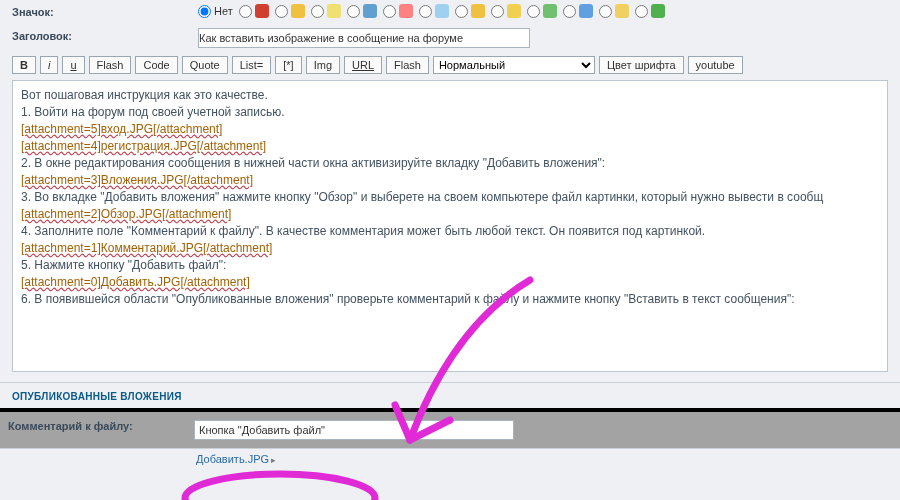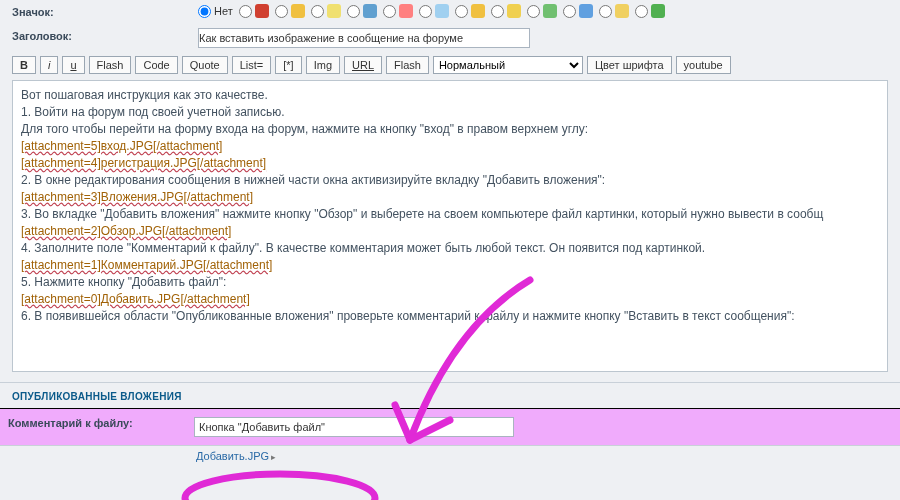--- a/index.html
+++ b/index.html
@@ -11,21 +11,21 @@
   .icon-radio input{margin:0 3px 0 0}
   .sm-ico{width:14px;height:14px;display:inline-block;border-radius:3px}
   .title-input{width:330px;padding:3px 0;border:1px solid #a9b4c0;font-family:inherit;font-size:11px;color:#333}
   .toolbar{padding:4px 12px 6px 12px;display:flex;gap:4px;align-items:center;flex-wrap:wrap}
   .btn{background:#fafafa;border:1px solid #9aa6b2;padding:2px 7px;font-size:11px;cursor:pointer;font-family:inherit;color:#333}
   .btn b{font-weight:bold}.btn i{font-style:italic}.btn u{text-decoration:underline}
   select.fs{font-size:11px;border:1px solid #9aa6b2;background:#fff;padding:1px}
   .editor{margin:0 12px 0 12px;border:1px solid #bcc6cf;background:#fff;padding:6px 8px;height:278px;overflow:hidden;font-size:12px;line-height:17px;color:#435260}
   .editor .att{text-decoration:underline;text-decoration-color:#c04050;text-decoration-style:wavy;color:#a16207}
   .section-hdr{margin:10px 0 0 0;padding:8px 12px 6px 12px;border-top:1px solid #c8d0d8;color:#0b5a8a;font-weight:bold;font-size:10px;letter-spacing:.3px}
-  .comment-row{border-top:1px solid #000000;border-bottom:1px solid #c8d0d8;background:#f0abfc}
+  .comment-row{border-top:4px solid #000000;border-bottom:1px solid #c8d0d8;background:#a3a3a3}
   .comment-row td{padding:8px}
   .comment-input{width:310px;padding:3px 4px;border:1px solid #a9b4c0;font-family:inherit;font-size:11px;color:#333}
   .filelink{color:#2a6aa6;padding:4px 16px 0 196px;font-size:11px}
   .filelink a{color:#2a6aa6;text-decoration:none}
   .filelink .chev{font-size:9px;color:#777;margin-left:2px}
 
   
   .anno{position:absolute;pointer-events:none}
   .arrow{top:270px;left:360px;width:220px;height:200px}
   .arrow svg path{stroke:#e02ad6;stroke-width:7;fill:none;stroke-linecap:round;stroke-linejoin:round}
@@ -96,31 +96,30 @@
     <button class="btn"><i>i</i></button>
     <button class="btn"><u>u</u></button>
     <button class="btn">Flash</button>
     <button class="btn">Code</button>
     <button class="btn">Quote</button>
     <button class="btn">List=</button>
     <button class="btn">[*]</button>
     <button class="btn">Img</button>
     <button class="btn"><u>URL</u></button>
     <button class="btn">Flash</button>
-    <select class="fs" style="width:150px">
+    <select class="fs" style="width:162px">
       <option>Нормальный</option>
     </select>
     <button class="btn">Цвет шрифта</button>
     <button class="btn">youtube</button>
   </div>
 
   <div class="editor" id="editor">
       <div>Вот пошаговая инструкция как это качестве.</div>
       <div>1. Войти на форум под своей учетной записью.</div>
-      <div>Для того чтобы перейти на форму входа на форум, нажмите на кнопку "вход" в правом верхнем углу:</div>
       <div class="att">[attachment=5]вход.JPG[/attachment]</div>
       <div class="att">[attachment=4]регистрация.JPG[/attachment]</div>
       <div>2. В окне редактирования сообщения в нижней части окна активизируйте вкладку "Добавить вложения":</div>
       <div class="att">[attachment=3]Вложения.JPG[/attachment]</div>
       <div>3. Во вкладке "Добавить вложения" нажмите кнопку "Обзор" и выберете на своем компьютере файл картинки, который нужно вывести в сообщ</div>
       <div class="att">[attachment=2]Обзор.JPG[/attachment]</div>
       <div>4. Заполните поле "Комментарий к файлу". В качестве комментария может быть любой текст. Он появится под картинкой.</div>
       <div class="att">[attachment=1]Комментарий.JPG[/attachment]</div>
       <div>5. Нажмите кнопку "Добавить файл":</div>
       <div class="att">[attachment=0]Добавить.JPG[/attachment]</div>

